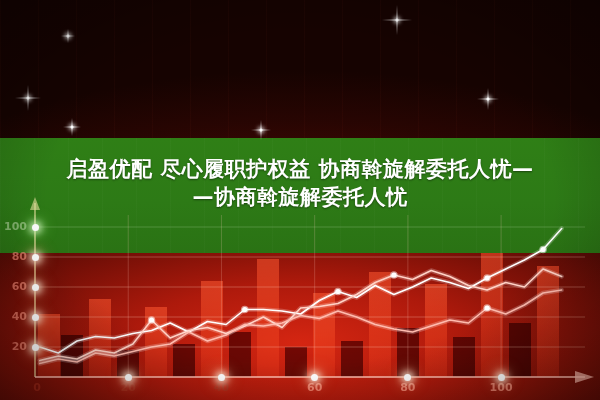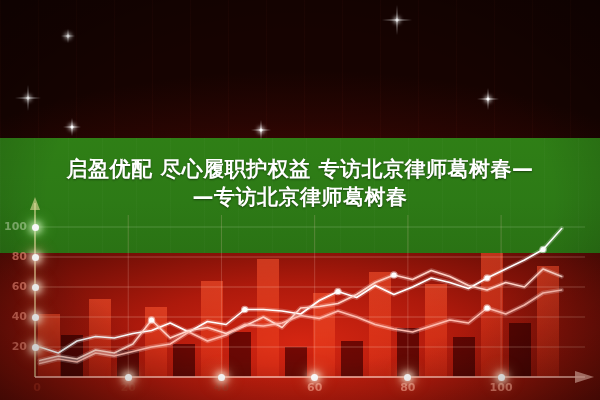--- a/index.html
+++ b/index.html
@@ -218,18 +218,18 @@
       <div class="tl x-red" style="left: 314.661px; top: 381px; transform: translateX(-50%);">60</div>
       <div class="tickdot" style="left: 311.161px; top: 373.5px;"></div>
       <div class="tl x-red" style="left: 407.881px; top: 381px; transform: translateX(-50%);">80</div>
       <div class="tickdot" style="left: 404.381px; top: 373.5px;"></div>
       <div class="tl x-red" style="left: 501.102px; top: 381px; transform: translateX(-50%);">100</div>
       <div class="tickdot" style="left: 497.602px; top: 373.5px;"></div>
       <div class="tl x-faint" style="left: 37px; top: 381px; transform: translateX(-50%);">0</div>
     </div>
 
   <div class="headline">
-    <div>启盈优配 尽心履职护权益 专访北京律师葛树春—</div>
-    <div>—专访北京律师葛树春</div>
+    <div>启盈优配 尽心履职护权益 协商斡旋解委托人忧—</div>
+    <div>—协商斡旋解委托人忧</div>
   </div>
 
   <div class="vig"></div>
 </div>
 
 </body></html>

